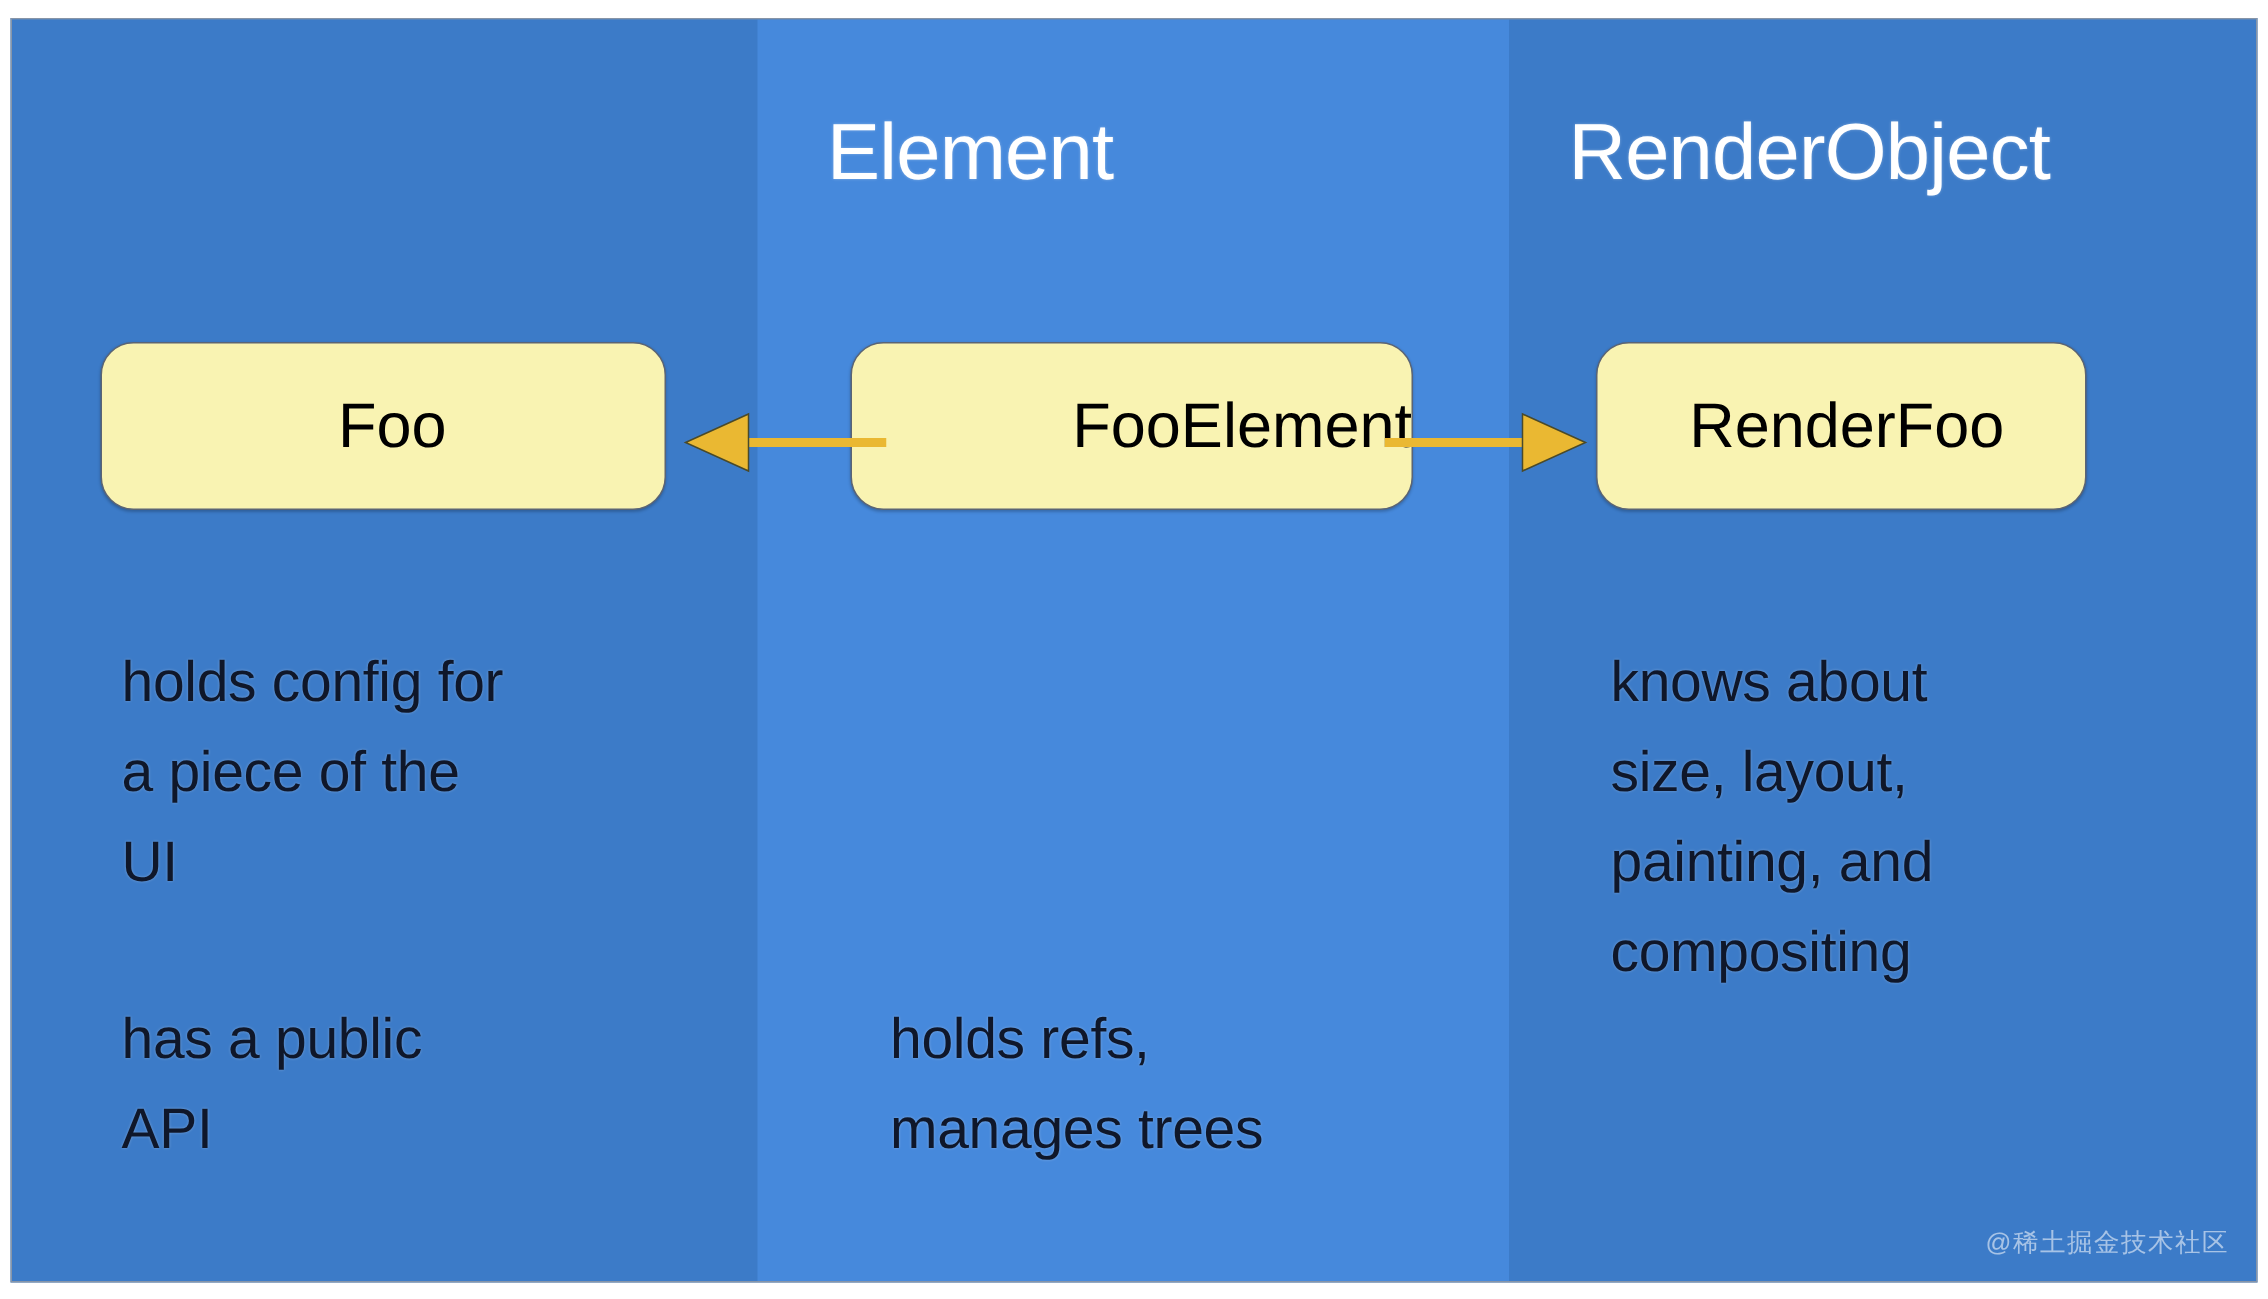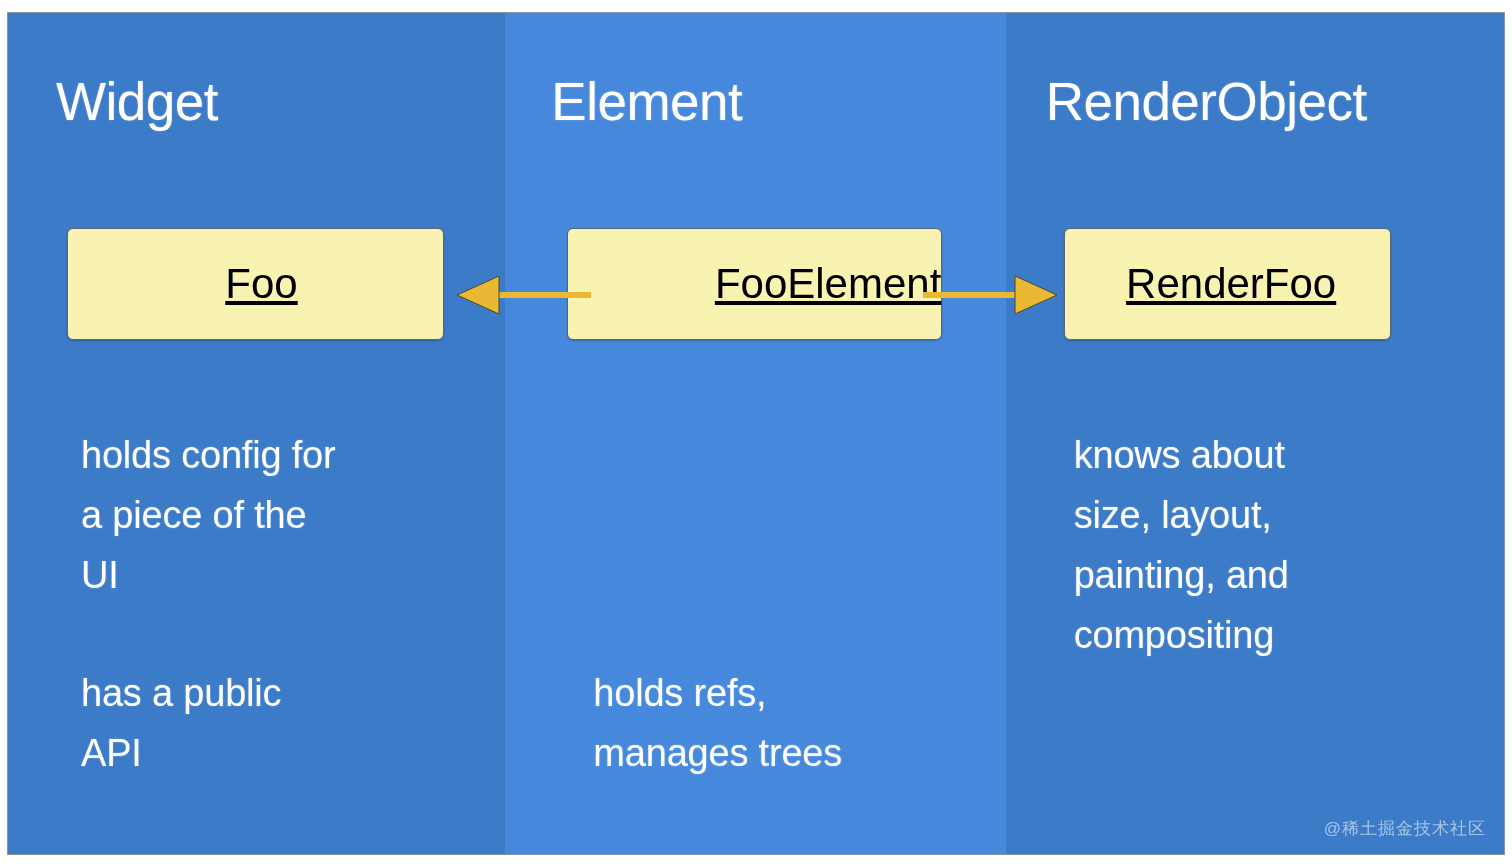--- a/index.html
+++ b/index.html
@@ -50,45 +50,44 @@
   .col-widget .col-title       { left: 48px; }
   .col-element .col-title      { left: 46px; }
   .col-renderobject .col-title { left: 40px; }
 
   .node-box {
     position: absolute;
     top: 215px;
     height: 112px;
     background: #f9f3b2;
     border: 1.5px solid #5b6474;
-    border-radius: 6px;
+    border-radius: 22px;
     display: flex;
     align-items: center;
     justify-content: center;
     box-sizing: border-box;
     box-shadow: 0 1px 2px rgba(0,0,0,0.22);
-    text-decoration: underline;
   }
   .node-label {
     color: #000000;
     font-size: 42px;
     font-weight: 400;
     line-height: 1;
     white-space: nowrap;
   }
   .col-widget .node-box       { left: 59px;  width: 377px; }
   .col-element .node-box      { left: 62px;  width: 375px; justify-content: flex-end; }
   .col-renderobject .node-box { left: 58px;  width: 327px; }
 
   .col-widget .node-label      { transform: translateX(6px); }
   .col-renderobject .node-label{ transform: translateX(4px); }
 
   .body-text {
     position: absolute;
-    color: #ffffff;
+    color: #0f172a;
     font-size: 38px;
     line-height: 60px;
     letter-spacing: -0.2px;
     white-space: pre-line;
     text-shadow: 0 0 2px rgba(255,255,255,0.3);
   }
   .col-widget .desc-primary        { left: 73px; top: 412px; }
   .col-widget .desc-secondary      { left: 73px; top: 650px; }
   .col-element .desc-primary       { left: 72px; top: 412px; }
   .col-element .desc-secondary     { left: 88px; top: 650px; }
@@ -113,21 +112,20 @@
     letter-spacing: 1px;
     white-space: nowrap;
   }
 </style>
 </head>
 <body>
 
 <div id="slide">
 
   <div class="column col-widget">
-    <div class="col-title">Widget</div>
     <div class="node-box">
       <span class="node-label">Foo</span>
     </div>
     <div class="body-text desc-primary">holds config for
 a piece of the
 UI</div>
     <div class="body-text desc-secondary">has a public
 API</div>
   </div>
 

